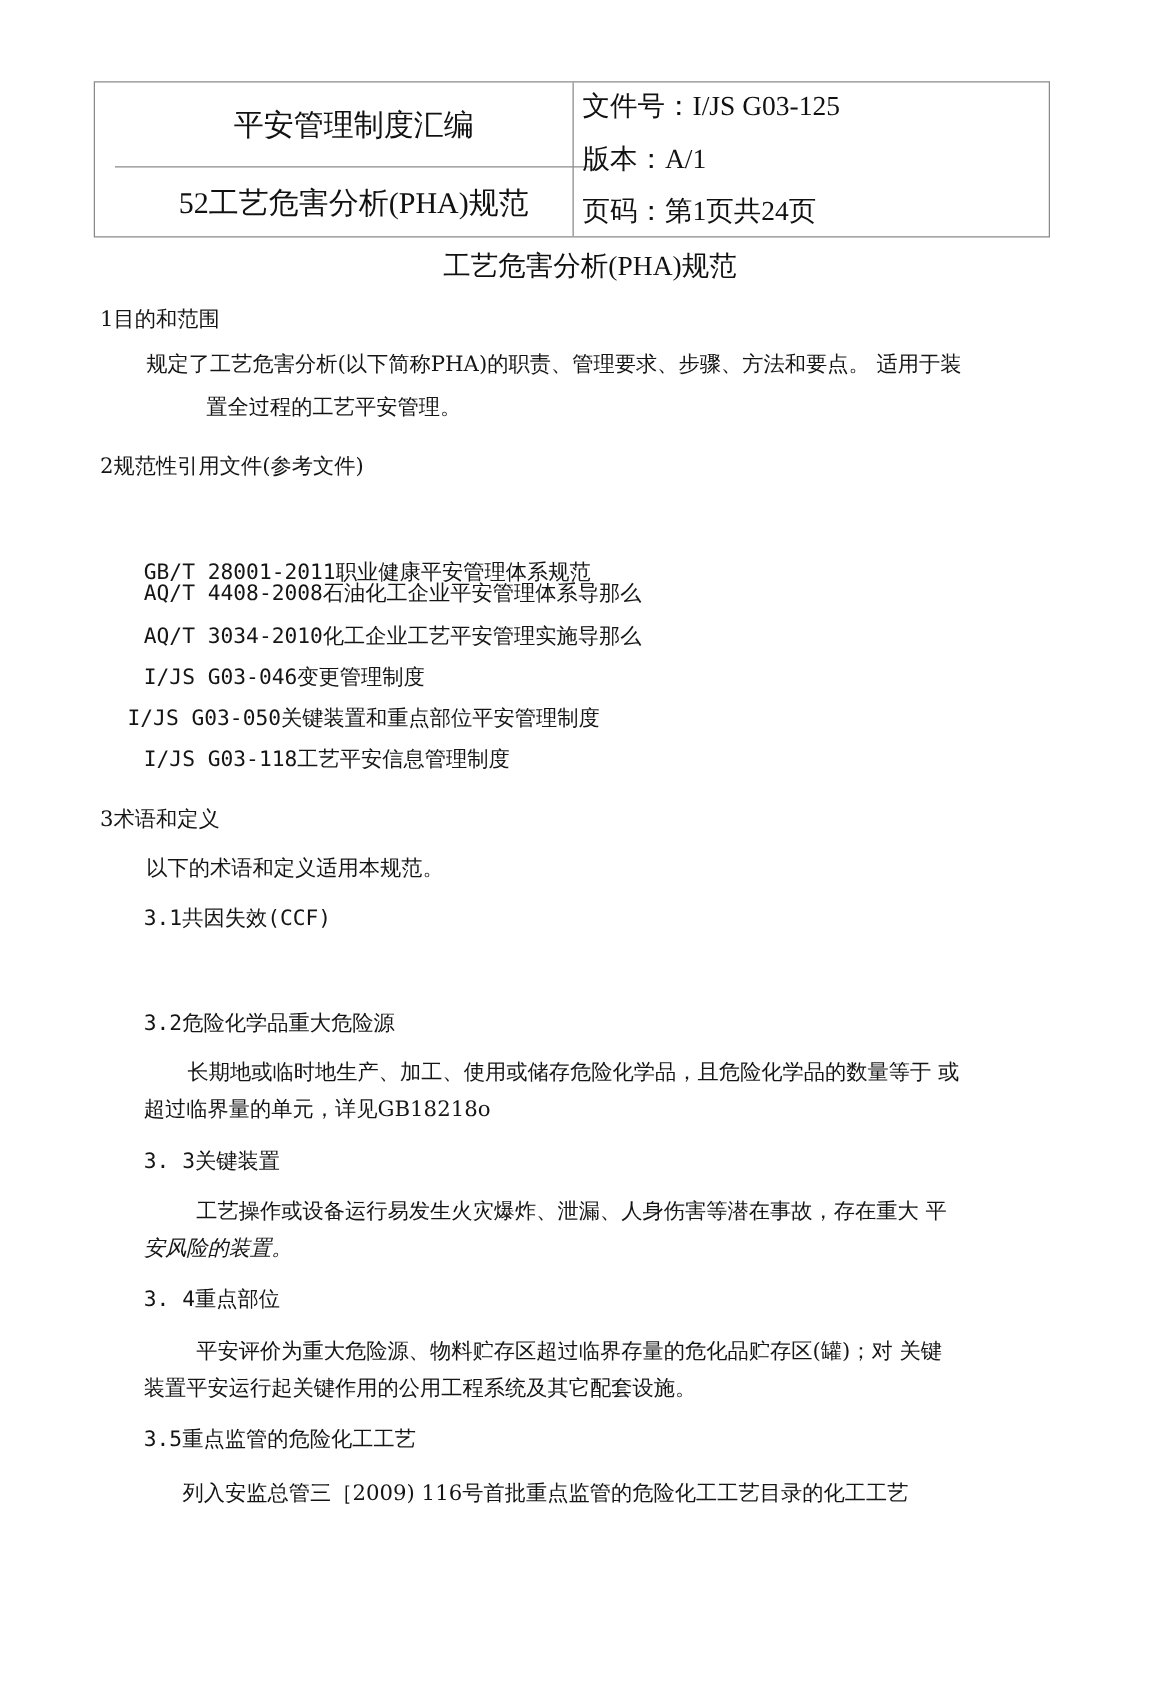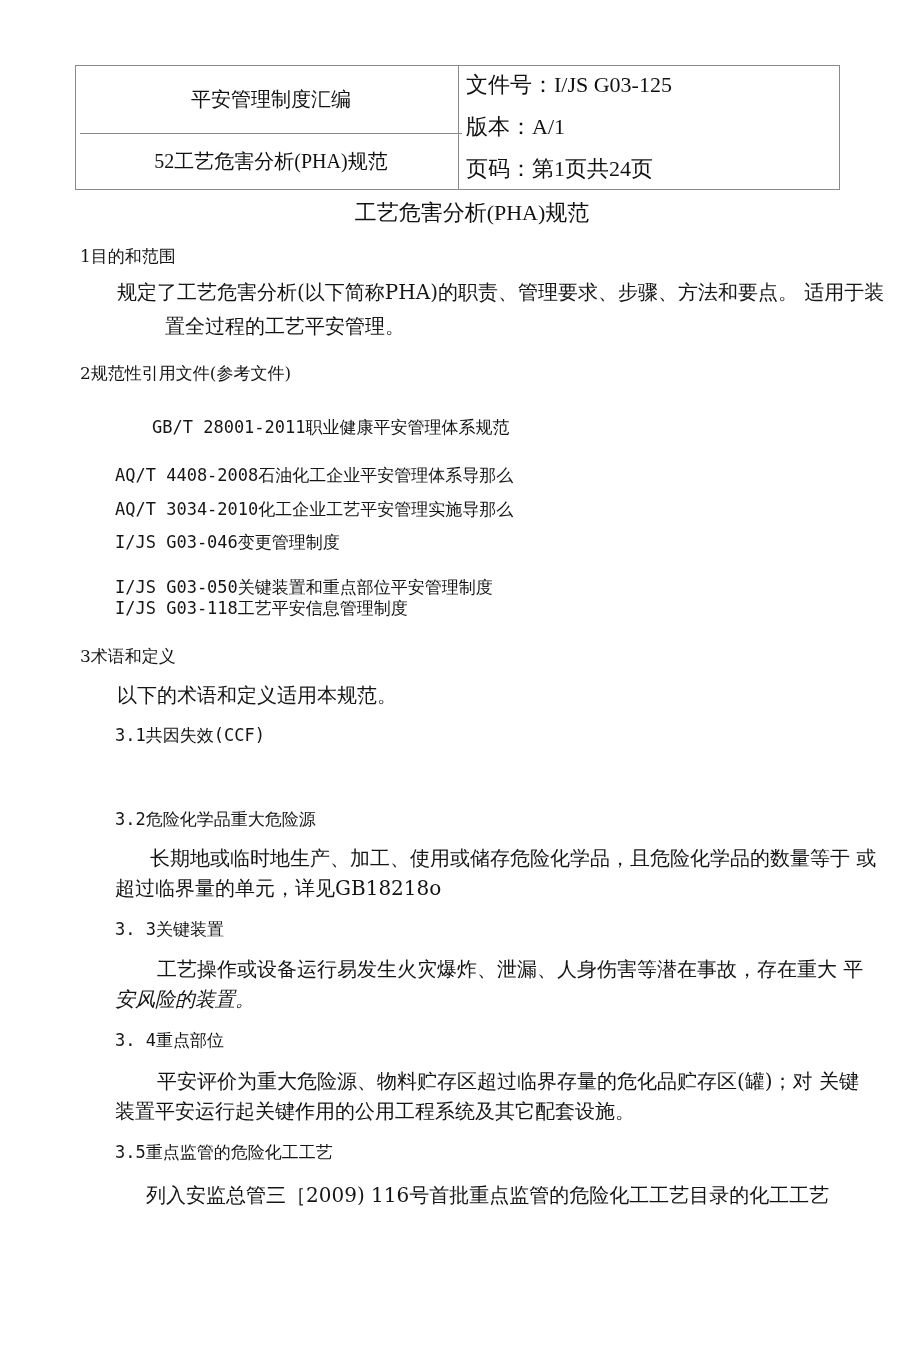--- a/index.html
+++ b/index.html
@@ -35,27 +35,27 @@
     .hdr-left {
       position: absolute;
       left: 0;
       top: 0;
       width: 382px;
       height: 123px;
       border-right: 1px solid #8a8a8a;
     }
     .hdr-cell {
       position: absolute;
-      left: 4px;
+      left: 16px;
       width: 382px;
       display: flex;
       align-items: center;
       justify-content: center;
       font-family: "Liberation Serif", "DejaVu Serif", serif;
-      font-size: 20px;
+      font-size: 24px;
       color: #111;
     }
     .hdr-cell.top {
       top: 0;
       height: 67px;
       border-bottom: 1px solid #8a8a8a;
     }
     .hdr-cell.bottom {
       top: 68px;
       height: 55px;
@@ -84,21 +84,21 @@
       text-align: center;
       font-family: "Liberation Serif", "DejaVu Serif", serif;
       font-size: 22px;
       color: #111;
     }
     
     .ln {
       position: absolute;
       white-space: nowrap;
       font-family: "DejaVu Serif", "Liberation Serif", serif;
-      font-size: 20px;
+      font-size: 17px;
       line-height: 22px;
       color: #151515;
     }
     .ln.mono {
       font-family: "DejaVu Sans Mono", "Liberation Mono", monospace;
       font-size: 17px;
     }
     .ln.sec {
       font-size: 17px;
     }
@@ -126,25 +126,25 @@
     </div>
   </div>
 
   <div class="doc-title">工艺危害分析(PHA)规范</div>
 
   <div class="ln sec" style="left:80px; top:245px;">1目的和范围</div>
   <div class="ln" style="left:117px; top:281px;">规定了工艺危害分析(以下简称PHA)的职责、管理要求、步骤、方法和要点。 适用于装</div>
   <div class="ln" style="left:117px; top:315px;margin-left:48px;">置全过程的工艺平安管理。</div>
 
   <div class="ln sec" style="left:80px; top:362px;">2规范性引用文件(参考文件)</div>
-  <div class="ln mono" style="left:115px; top:416px;margin-left:37px;">GB/T 28001-2011职业健康平安管理体系规范</div>
+  <div class="ln mono" style="left:115px; top:447px;">GB/T 28001-2011职业健康平安管理体系规范</div>
   <div class="ln mono" style="left:115px; top:464px;">AQ/T 4408-2008石油化工企业平安管理体系导那么</div>
   <div class="ln mono" style="left:115px; top:498px;">AQ/T 3034-2010化工企业工艺平安管理实施导那么</div>
   <div class="ln mono" style="left:115px; top:531px;">I/JS G03-046变更管理制度</div>
-  <div class="ln mono" style="left:115px; top:564px;margin-top:12px;">I/JS G03-050关键装置和重点部位平安管理制度</div>
+  <div class="ln mono" style="left:102px; top:564px;">I/JS G03-050关键装置和重点部位平安管理制度</div>
   <div class="ln mono" style="left:115px; top:597px;">I/JS G03-118工艺平安信息管理制度</div>
 
   <div class="ln sec" style="left:80px; top:645px;">3术语和定义</div>
   <div class="ln" style="left:117px; top:684px;">以下的术语和定义适用本规范。</div>
 
   <div class="ln mono" style="left:115px; top:724px;">3.1共因失效(CCF)</div>
 
   <div class="ln mono" style="left:115px; top:808px;">3.2危险化学品重大危险源</div>
   <div class="ln" style="left:150px; top:847px;">长期地或临时地生产、加工、使用或储存危险化学品，且危险化学品的数量等于 或</div>
   <div class="ln" style="left:115px; top:877px;">超过临界量的单元，详见GB18218o</div>

